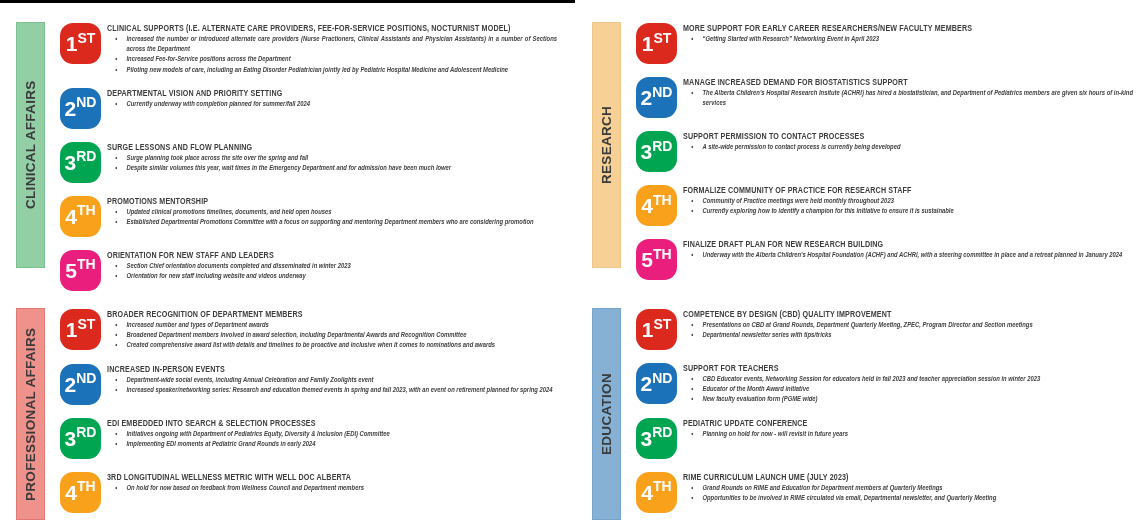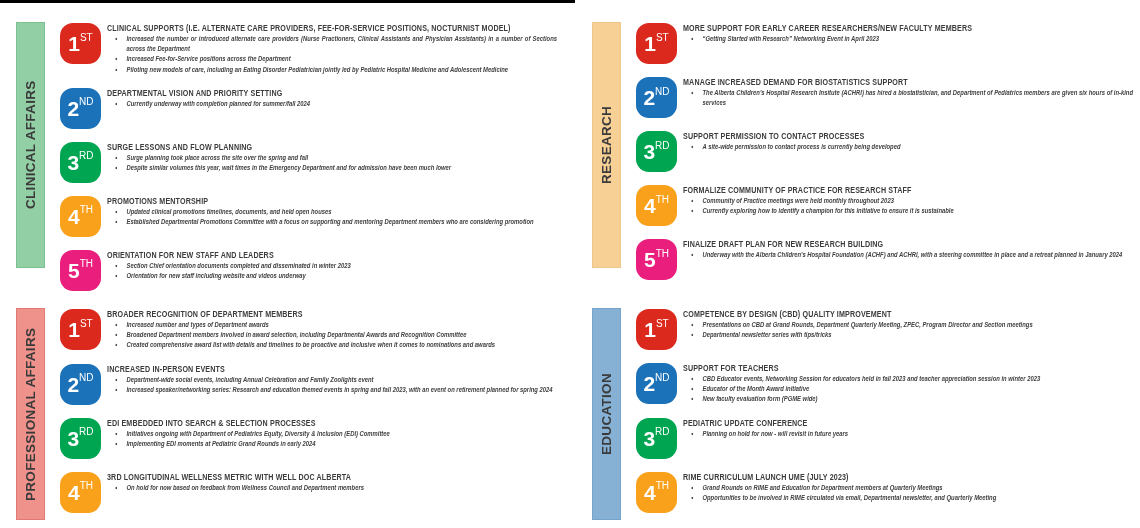--- a/index.html
+++ b/index.html
@@ -70,22 +70,22 @@
     color: #ffffff;
     display: flex;
     align-items: center;
     justify-content: center;
     font-weight: bold;
     font-size: 21px;
     line-height: 1;
     margin-top: 1px;
   }
   .badge .ord {
-    font-size: 10px;
-    font-weight: normal;
+    font-size: 14px;
+    font-weight: bold;
     position: relative;
     top: -6px;
     letter-spacing: 0;
   }
   .content {
     margin-left: 6px;
     width: 600px;
     transform: scaleX(0.75);
     transform-origin: 0 0;
   }

